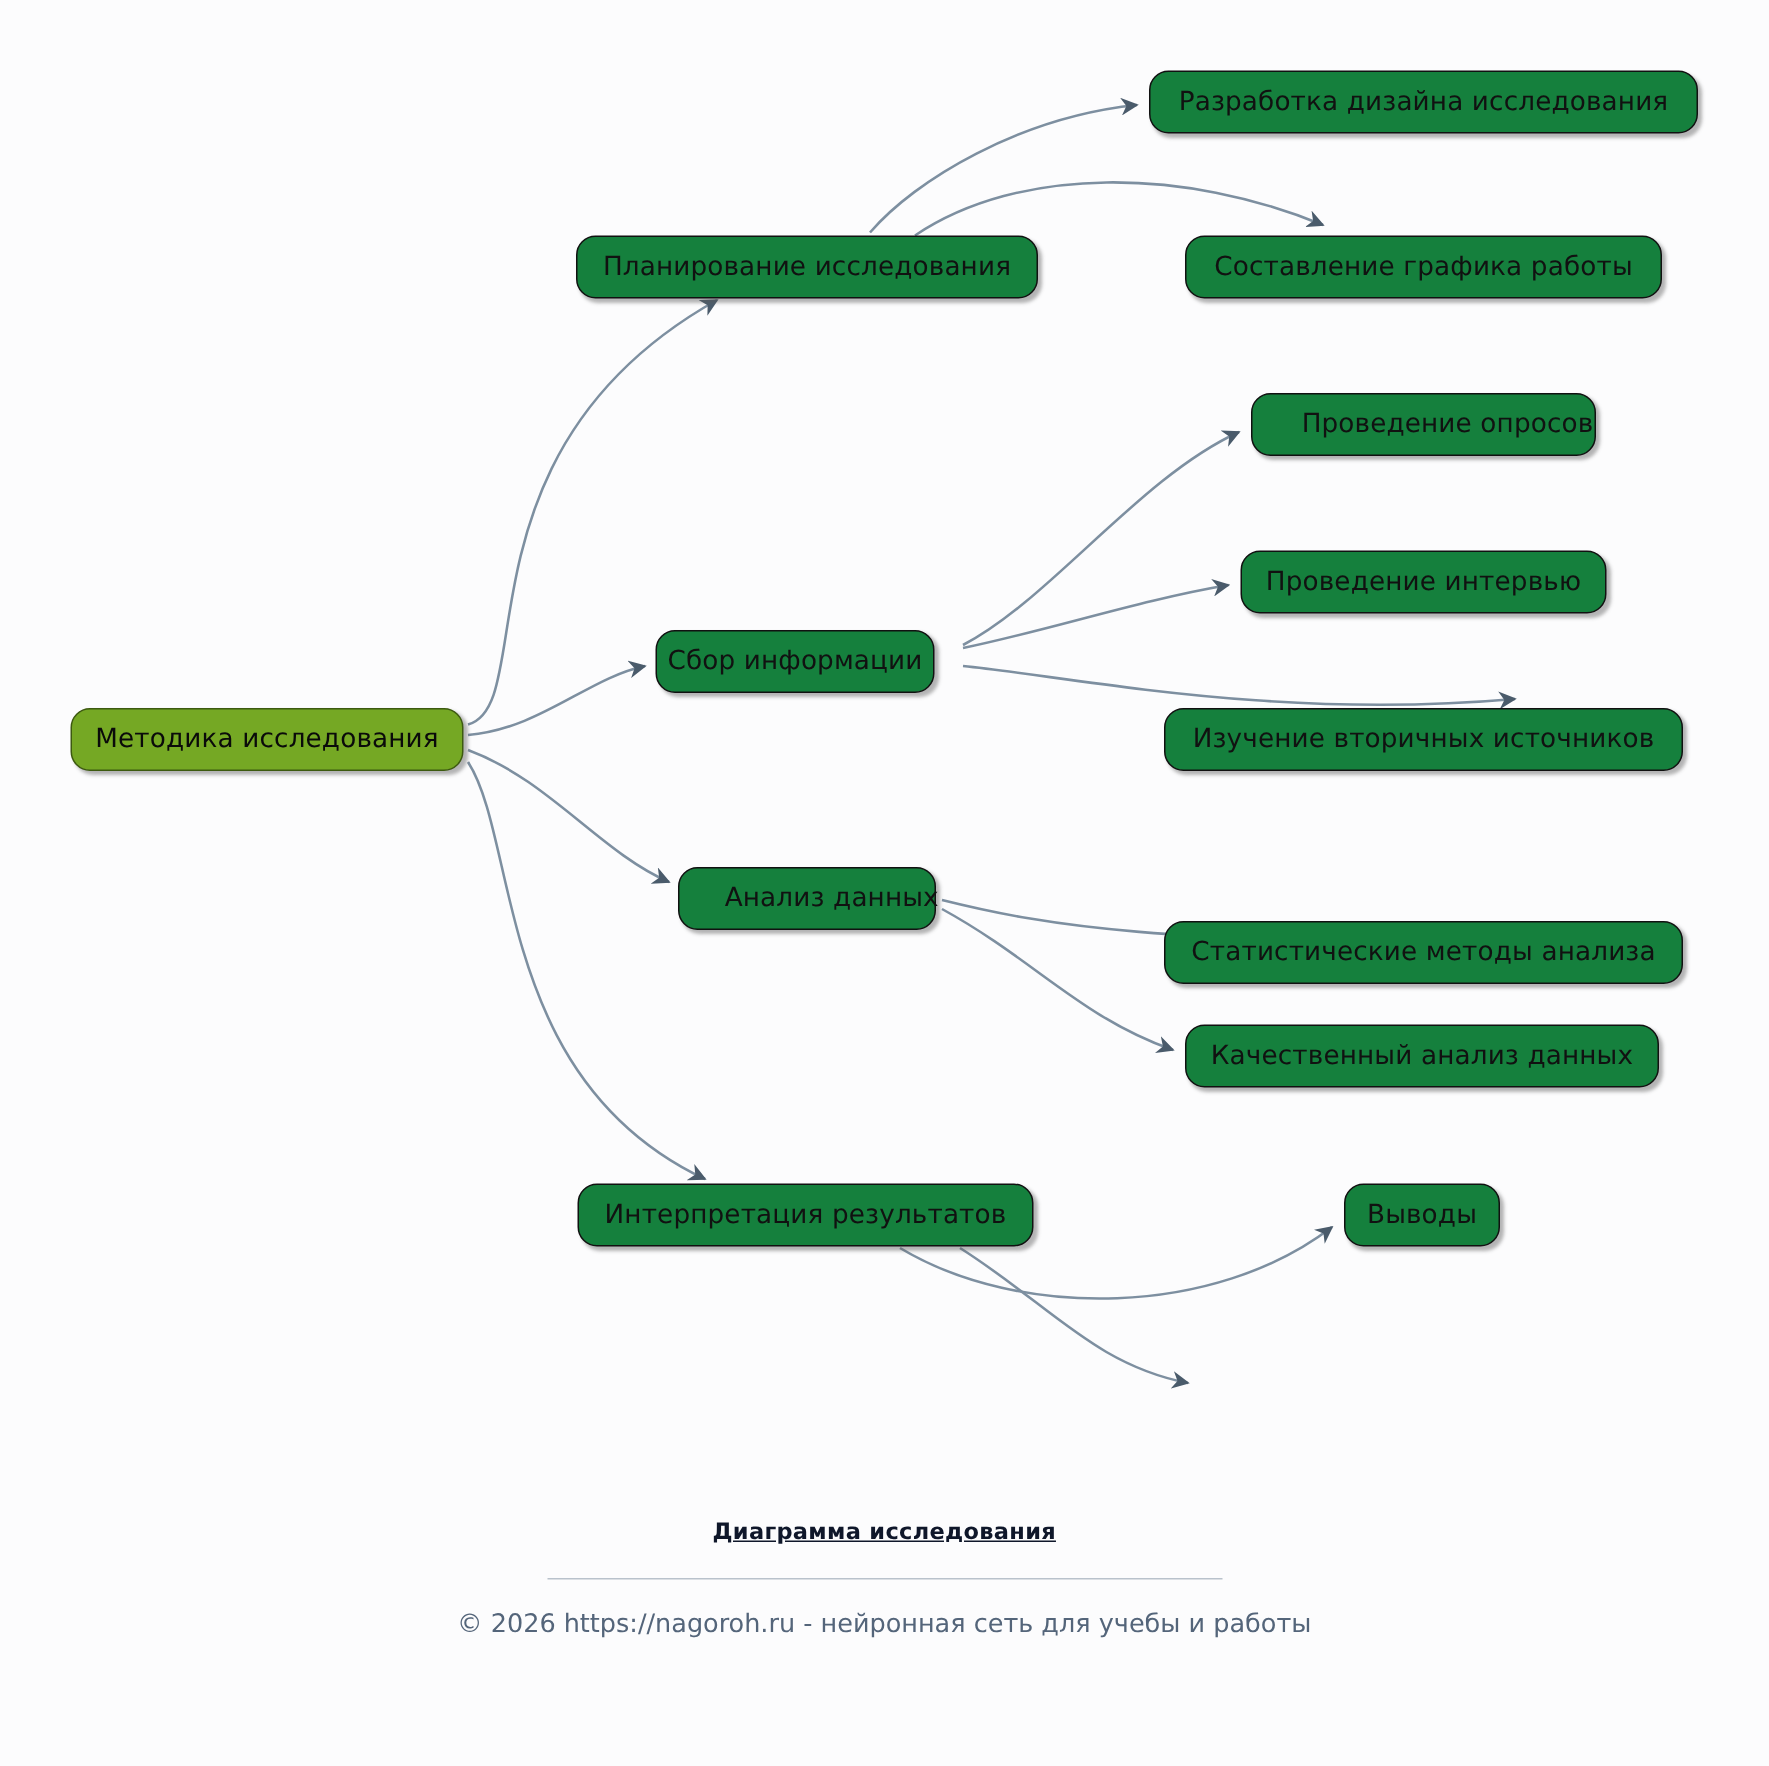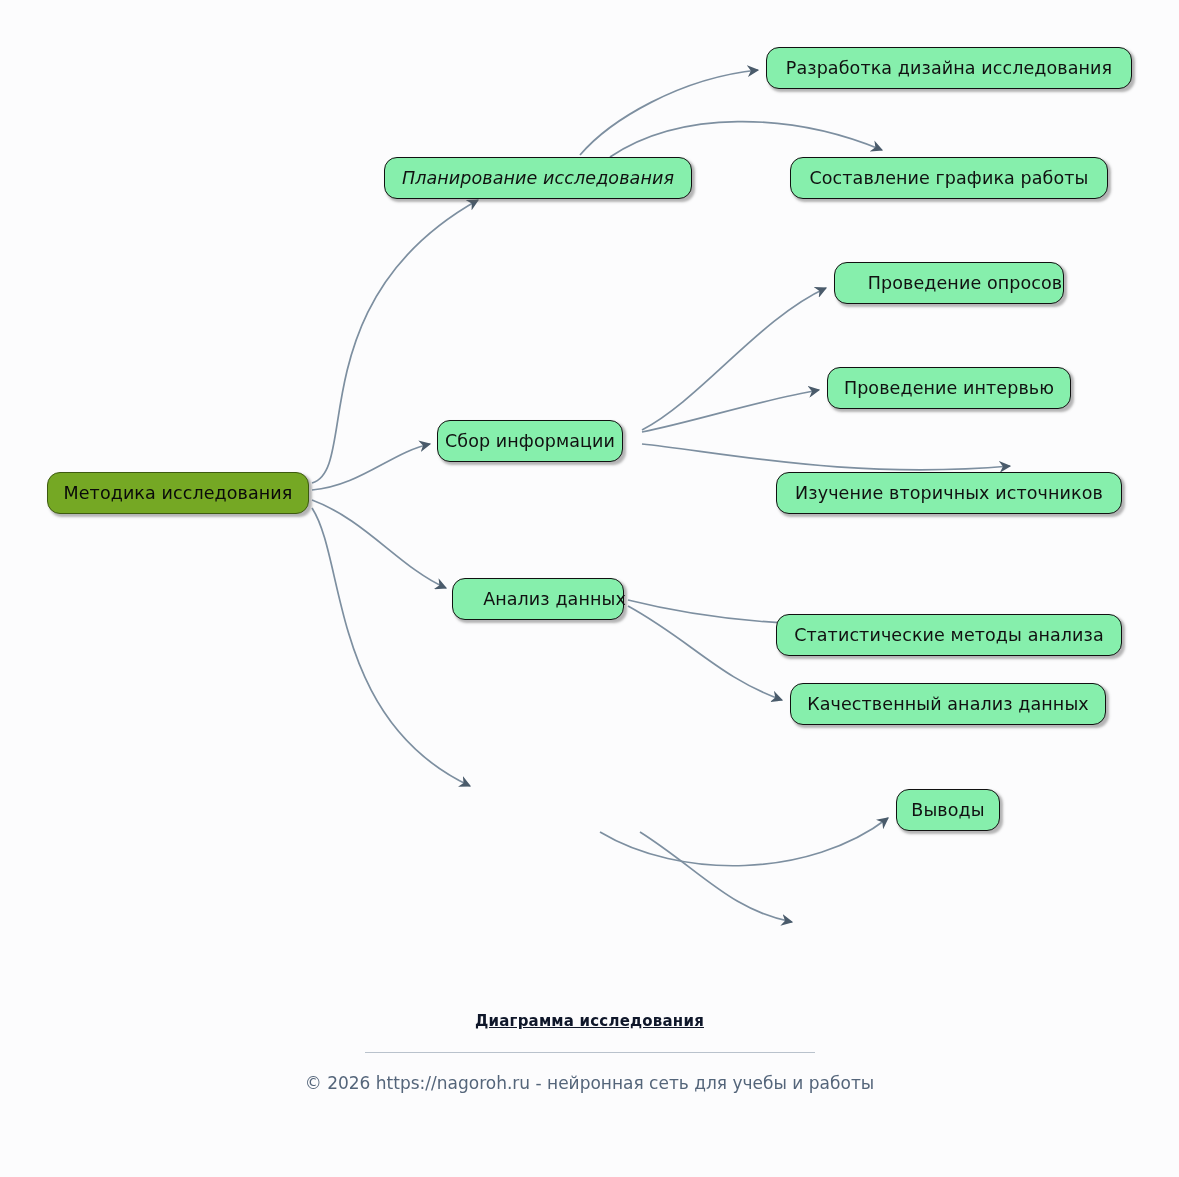--- a/index.html
+++ b/index.html
@@ -23,21 +23,21 @@
   #edges {
     position: absolute;
     left: 0; top: 0;
     width: 1179px;
     height: 1177px;
     pointer-events: none;
   }
   .node {
     position: absolute;
     box-sizing: border-box;
-    background: #86efac;
+    background: #15803d;
     border: 1.6px solid #111111;
     border-radius: 13px;
     display: flex;
     align-items: center;
     justify-content: center;
     color: #111111;
     font-size: 17.5px;
     font-family: "DejaVu Sans", sans-serif;
     letter-spacing: 0.1px;
     white-space: nowrap;
@@ -106,21 +106,21 @@
 
       <path d="M 600 832 C 680 880 810 878 888 818"></path>
       <path d="M 640 832 C 700 870 730 910 792 922"></path>
     </g>
   </svg>
 
   <div class="node root" style="left:47px; top:472px; width:262px; height:42px;">
     <span>Методика исследования</span>
   </div>
 
-  <div class="node" style="left:384px; top:157px; width:308px; height:42px;font-style:italic;">
+  <div class="node" style="left:384px; top:157px; width:308px; height:42px;">
     <span>Планирование исследования</span>
   </div>
   <div class="node" style="left:766px; top:47px; width:366px; height:42px;">
     <span>Разработка дизайна исследования</span>
   </div>
   <div class="node" style="left:790px; top:157px; width:318px; height:42px;">
     <span>Составление графика работы</span>
   </div>
 
   <div class="node" style="left:437px; top:420px; width:186px; height:42px;">
@@ -139,20 +139,23 @@
   <div class="node" style="left:452px; top:578px; width:172px; height:42px;padding-left:33px;">
     <span>Анализ данных</span>
   </div>
   <div class="node" style="left:776px; top:578px; width:346px; height:42px;margin-top:36px;">
     <span>Статистические методы анализа</span>
   </div>
   <div class="node" style="left:790px; top:683px; width:316px; height:42px;">
     <span>Качественный анализ данных</span>
   </div>
 
+  <div class="node" style="left:385px; top:789px; width:304px; height:42px;">
+    <span>Интерпретация результатов</span>
+  </div>
   <div class="node" style="left:896px; top:789px; width:104px; height:42px;">
     <span>Выводы</span>
   </div>
 
 </div>
 
 <div id="footer">
   <div id="footer-title">Диаграмма исследования</div>
   <div id="footer-divider"></div>
   <div id="footer-copy">© 2026 https://nagoroh.ru - нейронная сеть для учебы и работы</div>

